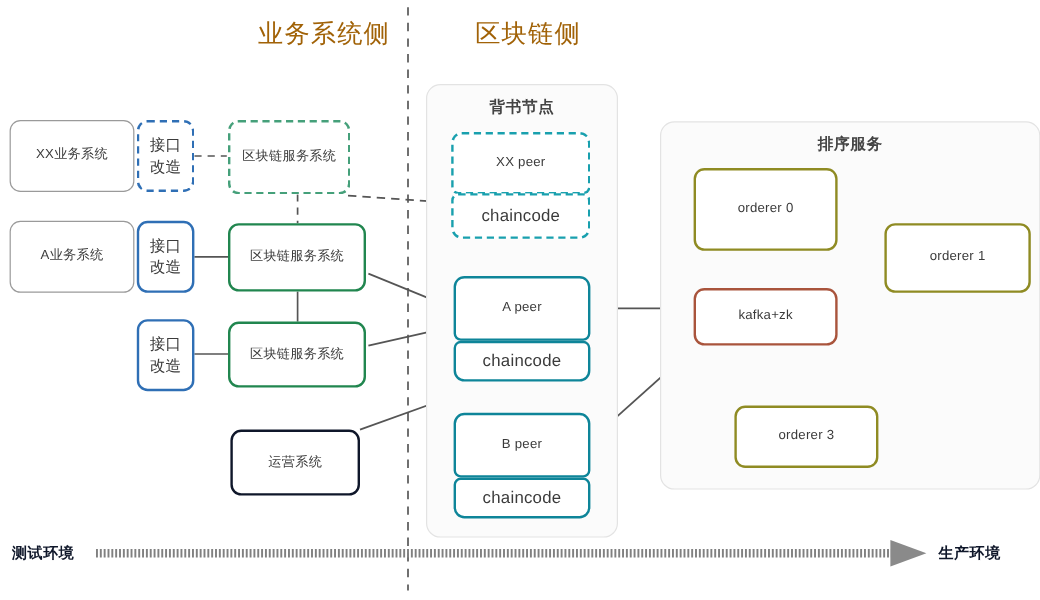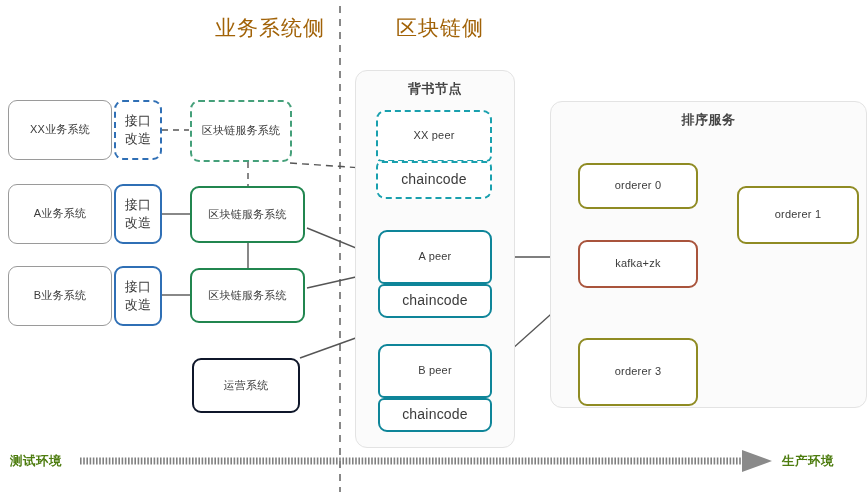--- a/index.html
+++ b/index.html
@@ -8,21 +8,21 @@
   #canvas{position:absolute;left:0;top:0;width:867px;height:500px;}
   svg.wires{position:absolute;left:0;top:0;width:867px;height:500px;pointer-events:none;}
   .node{position:absolute;box-sizing:border-box;display:flex;align-items:center;
         justify-content:center;text-align:center;background:#fff;border-radius:9px;
         font-size:11px;line-height:1.25;letter-spacing:.2px;}
   .hdr{position:absolute;font-size:21px;font-weight:normal;color:#a16207;letter-spacing:1px;}
   .grp{position:absolute;box-sizing:border-box;background:#fbfbfb;
        border:1px solid #e3e3e3;border-radius:12px;}
   .grp-title{position:absolute;width:100%;top:9px;left:0;text-align:center;
              font-size:13px;font-weight:bold;color:#444;letter-spacing:.5px;}
-  .axis-label{position:absolute;font-size:12.5px;font-weight:bold;color:#4d7c0f;letter-spacing:.5px;}
+  .axis-label{position:absolute;font-size:12.5px;font-weight:bold;color:#0f172a;letter-spacing:.5px;}
   .gray-solid{border:1.8px solid #9a9a9a;}
   .blue-solid{border:2px solid #2f6fb5;}
   .blue-dash{border:2.4px dashed #2f6fb5;}
   .green-solid{border:2px solid #21864f;}
   .green-dash{border:2.4px dashed #45a07a;}
   .purple-solid{border:2px solid #0f172a;}
   .teal-solid{border:2.2px solid #0e8599;}
   .teal-dash{border:2.6px dashed #19a0ae;}
   .olive-solid{border:2px solid #8f8b23;}
   .rust-solid{border:2px solid #a9543c;}
@@ -87,23 +87,20 @@
   </div>
 
   <div class="node gray-solid" style="left:8px;top:184px;width:104px;height:60px;">
     <span>A业务系统</span>
   </div>
   <div class="node blue-solid two-line" style="left:114px;top:184px;width:48px;height:60px;">
     <span>接口</span>
     <span>改造</span>
   </div>
 
-  <div class="node gray-solid" style="left:8px;top:266px;width:104px;height:60px;">
-    <span>B业务系统</span>
-  </div>
   <div class="node blue-solid two-line" style="left:114px;top:266px;width:48px;height:60px;">
     <span>接口</span>
     <span>改造</span>
   </div>
 
   <div class="node green-dash" style="left:190px;top:100px;width:102px;height:62px;">
     <span>区块链服务系统</span>
   </div>
   <div class="node green-solid" style="left:190px;top:186px;width:115px;height:57px;">
     <span>区块链服务系统</span>
@@ -138,27 +135,27 @@
     <span>B peer</span>
   </div>
   <div class="node teal-solid stacked-bot small" style="left:378px;top:398px;width:114px;height:34px;">
     <span>chaincode</span>
   </div>
 
   <div class="grp" style="left:550px;top:101px;width:317px;height:307px;">
     <div class="grp-title">排序服务</div>
   </div>
 
-  <div class="node olive-solid" style="left:578px;top:140px;width:120px;height:46px;margin-top:23px;">
+  <div class="node olive-solid" style="left:578px;top:140px;width:120px;height:69px;">
     <span>orderer 0</span>
   </div>
   <div class="node rust-solid" style="left:578px;top:240px;width:120px;height:48px;">
     <span>kafka+zk</span>
   </div>
-  <div class="node olive-solid" style="left:578px;top:338px;width:120px;height:68px;">
+  <div class="node olive-solid" style="left:612px;top:338px;width:120px;height:52px;">
     <span>orderer 3</span>
   </div>
   <div class="node olive-solid" style="left:737px;top:186px;width:122px;height:58px;">
     <span>orderer 1</span>
   </div>
 
   <div class="axis-label" style="left:10px;top:453px;">测试环境</div>
   <div class="axis-label" style="left:782px;top:453px;">生产环境</div>
 
 </div>

